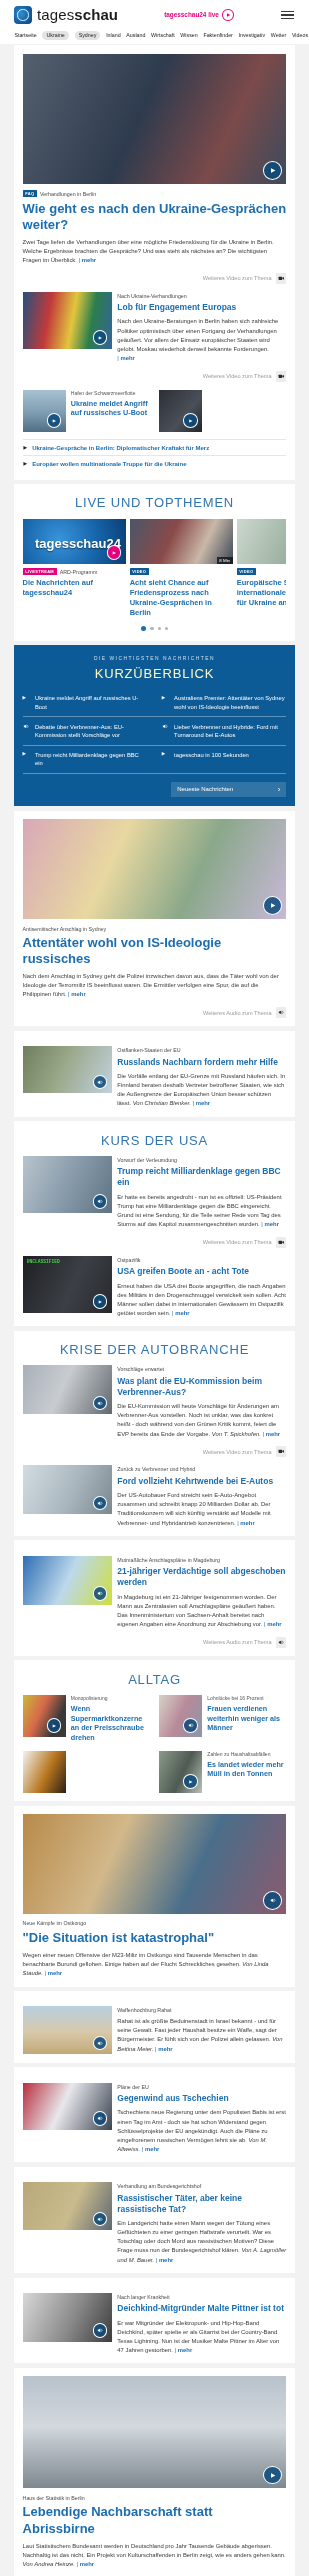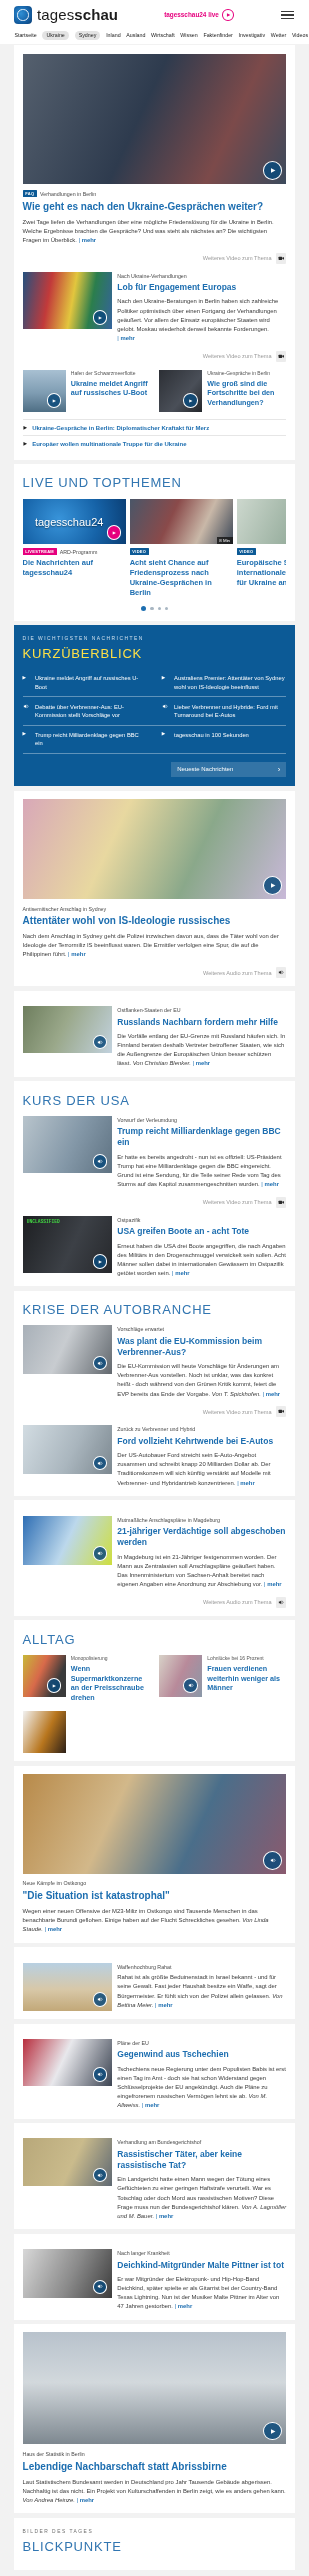--- a/index.html
+++ b/index.html
@@ -15,39 +15,39 @@
   .livec{width:9.3px;height:9.3px;border:1px solid #e6007e;border-radius:50%;display:inline-flex;align-items:center;justify-content:center;font-size:4.1px;padding-left:0.5px}
   .burger{display:inline-flex;flex-direction:column;gap:2.1px;padding:2.1px 1px;cursor:pointer}
   .burger i{display:block;width:12.4px;height:1.5px;background:#3a3a3a}
   nav.mainnav{display:flex;align-items:center;gap:5.7px;font-size:5.3px;color:#222;padding:3.1px 0 4.6px;white-space:nowrap}
   .navitem{color:#222;cursor:pointer}
   .navitem.pill{background:#e3e3e3;border-radius:4.6px;padding:1.5px 4.1px}
   
   .card{background:#fff;margin:0 14.4px 4.6px 14.4px;padding:7.2px 8.2px 8.2px 8.2px;position:relative}
   .card.blue{background:#0c5a96;color:#fff}
   
-  .shead{text-align:left;margin:4.1px 0 8.2px}
+  .shead{text-align:center;margin:4.1px 0 8.2px}
   .shead .k{font-size:4.9px;letter-spacing:1.5px;color:#6e6e6e;text-transform:uppercase;margin-bottom:4.6px}
   .shead .t{font-size:13px;color:#3276b1;letter-spacing:0.8px;font-weight:400}
   .blue .shead .k{color:#cfe0ee}
-  .blue .shead .t{color:#fde047}
+  .blue .shead .t{color:#fef9c3}
   
   .ph{position:relative;background:#ccd4da;overflow:hidden}
-  .ph .ovl-logo{position:absolute;left:12%;top:38%;color:#fff;font-size:11px;font-weight:400;text-shadow:0 0.5px 1.5px rgba(0,0,0,.5)}
+  .ph .ovl-logo{position:absolute;left:12%;top:38%;color:#fff;font-size:13px;font-weight:700;text-shadow:0 0.5px 1.5px rgba(0,0,0,.5)}
   .ph .ovl-uncl{position:absolute;left:4.1px;top:3.1px;color:#43d643;font-family:"Liberation Mono",monospace;font-size:4.6px;font-weight:700}
   .ph .dur{position:absolute;right:0;bottom:0;background:rgba(20,20,20,.8);color:#fff;font-size:4.4px;padding:1px 2.6px}
   .playbtn{position:absolute;right:4.1px;bottom:4.1px;width:12.4px;height:12.4px;border:1px solid #fff;border-radius:50%;background:rgba(12,74,122,.85);color:#fff;display:flex;align-items:center;justify-content:center;font-size:4.1px;padding-left:0.5px;box-sizing:content-box}
   .playbtn.big{width:16.5px;height:16.5px;font-size:5.7px}
   .playbtn.mag{background:#e6007e}
   .playbtn svg{width:6.7px;height:6.7px}
   
   .kickrow{display:flex;gap:3.1px;align-items:center;font-size:5.3px;color:#4a4a4a;margin:1px 0 3.6px;flex-wrap:wrap}
   .badge{background:#0c5a96;color:#fff;font-size:4px;font-weight:700;padding:1.3px 2.6px;letter-spacing:0.3px;text-transform:uppercase;border-radius:0.5px;line-height:1}
   .badge.mag{background:#e6007e}
-  .h-lg{font-size:10px;line-height:1.25;color:#1d6eb0;font-weight:700;margin:0 0 4.6px 0}
+  .h-lg{font-size:13px;line-height:1.25;color:#1d6eb0;font-weight:700;margin:0 0 4.6px 0}
   .h-md{font-size:8.5px;line-height:1.3;color:#1d6eb0;font-weight:700;margin:0 0 4.1px 0}
   .h-sm{font-size:7.2px;line-height:1.32;color:#1d6eb0;font-weight:700;margin:0}
   .teaser{font-size:5.9px;line-height:1.55;color:#3a3a3a;margin:0}
   .byline{font-style:italic}
   .mehr{color:#1d6eb0;font-weight:700;white-space:nowrap;cursor:pointer}
   .mehr .pipe{font-weight:400;color:#1d6eb0}
   .hero .ph{margin:1px 0 6.7px}
   .story{display:flex;gap:5.7px;margin:8.2px 0 0}
   .story .ph{width:89px;flex:none}
   .story .stxt{flex:1;min-width:0}
@@ -165,24 +165,20 @@
           </div>
           <div>
             <div class="kick">Hafen der Schwarzmeerflotte</div>
             <h4 class="h-sm">Ukraine meldet Angriff auf russisches U-Boot</h4>
           </div>
         </div>
         <div class="mini">
           <div class="ph" style="background: linear-gradient(130deg, rgb(44, 47, 53), rgb(74, 79, 88) 60%, rgb(35, 38, 43));">
             <span class="playbtn">▶</span>
           </div>
-          <div>
-            <div class="kick">Ukraine-Gespräche in Berlin</div>
-            <h4 class="h-sm">Wie groß sind die Fortschritte bei den Verhandlungen?</h4>
-          </div>
         </div>
       </div>
       <div class="linklist">
         <div class="linkrow">
           <span class="tri">▶</span>
           <span>Ukraine-Gespräche in Berlin: Diplomatischer Kraftakt für Merz</span>
         </div>
         <div class="linkrow">
           <span class="tri">▶</span>
           <span>Europäer wollen multinationale Truppe für die Ukraine</span>
@@ -461,20 +457,29 @@
             </span>
           </div>
           <div>
             <div class="kick">Lohnlücke bei 16 Prozent</div>
             <h4 class="h-sm">Frauen verdienen weiterhin weniger als Männer</h4>
           </div>
         </div>
         <div class="mini">
           <div class="ph" style="background: linear-gradient(115deg, rgb(242, 242, 242), rgb(184, 118, 30) 55%, rgb(44, 32, 24));"></div>
         </div>
+        <div class="mini">
+          <div class="ph" style="background: linear-gradient(115deg, rgb(138, 154, 138), rgb(78, 90, 82) 55%, rgb(184, 194, 184));">
+            <span class="playbtn">▶</span>
+          </div>
+          <div>
+            <div class="kick">Zahlen zu Haushaltsabfällen</div>
+            <h4 class="h-sm">Es landet wieder mehr Müll in den Tonnen</h4>
+          </div>
+        </div>
       </div>
     </section>
     <section class="card">
       <div class="hero">
         <div class="ph" style="background: linear-gradient(115deg, rgb(184, 138, 74), rgb(210, 184, 138) 35%, rgb(74, 110, 138) 65%, rgb(138, 90, 110)); height: 100px;">
           <span class="playbtn big">
             <svg viewBox="0 0 24 24">
               <path d="M3 9v6h4l5 4V5L7 9H3z" fill="currentColor"></path>
               <path d="M16 8.2c1.6 1 2.6 2.2 2.6 3.8s-1 2.8-2.6 3.8" stroke="currentColor" fill="none" stroke-width="2" stroke-linecap="round"></path>
             </svg>

